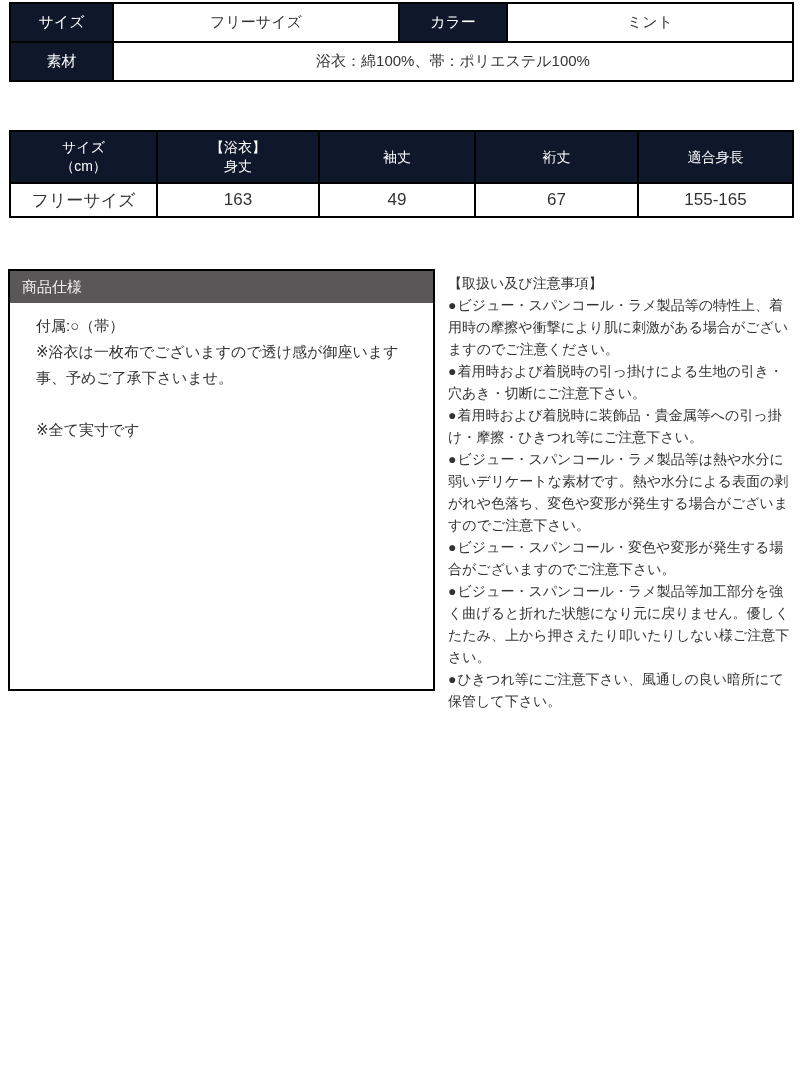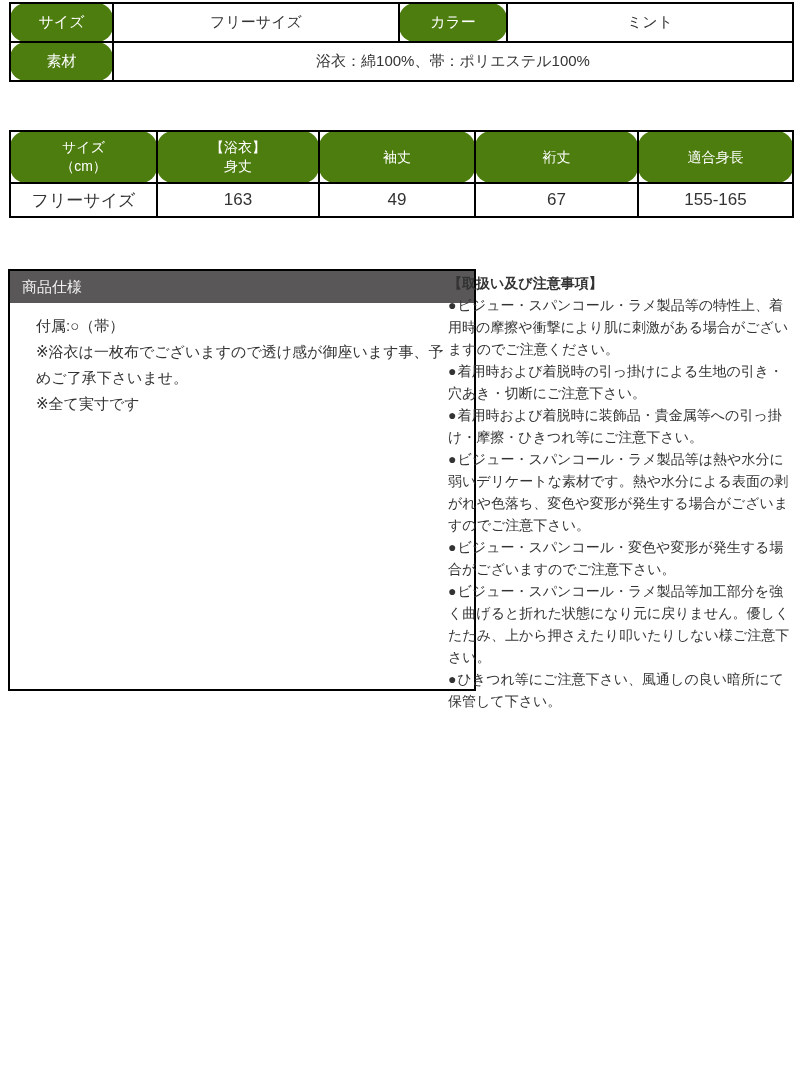--- a/index.html
+++ b/index.html
@@ -9,47 +9,47 @@
     position: relative;
     font-family: "Liberation Sans", "DejaVu Sans", sans-serif;
     color: #333333;
   }
   table { border-collapse: collapse; table-layout: fixed; }
   td { border: 2px solid #000000; text-align: center; vertical-align: middle; }
 
   
   .info-table { position: absolute; left: 9px; top: 2px; width: 783px; }
   .info-table td { height: 39px; font-size: 15px; }
-  .cell-dark { background: #4d7c0f; color: #ffffff; font-size: 14px; border-radius: 16px; }
+  .cell-dark { background: #0f172a; color: #ffffff; font-size: 14px; }
 
   
   .size-table { position: absolute; left: 9px; top: 130px; width: 783px; }
   .size-table td.head { height: 52px; font-size: 14px; white-space: pre-line; line-height: 19px; }
   .size-table td.data { height: 34px; font-size: 17px; }
 
   
   .spec-box {
     position: absolute; left: 8px; top: 269px;
-    width: 468px; height: 422px;
+    width: 427px; height: 422px;
     border: 2px solid #000000; background: #ffffff;
   }
   .spec-header {
     background: #595757; color: #f2f2f2;
     height: 32px; line-height: 32px;
     padding-left: 12px; font-size: 15px;
   }
   .spec-body { padding: 10px 26px; font-size: 15px; line-height: 26px; }
-  .spec-note-gap { }
+  .spec-note-gap { margin-top: 26px; }
 
   
   .notices {
     position: absolute; left: 448px; top: 272px; width: 349px;
     font-size: 14px; line-height: 22px; color: #333333;
   }
-  .notices-title { font-weight: bold; }
+  .notices-title { font-weight: normal; }
   .notice-item { }
   .notice-item .bullet { letter-spacing: 1px; }
 </style>
 </head>
 <body>
 
 <table class="info-table">
   <colgroup>
     <col style="width:103px">
       <col style="width:286px">

